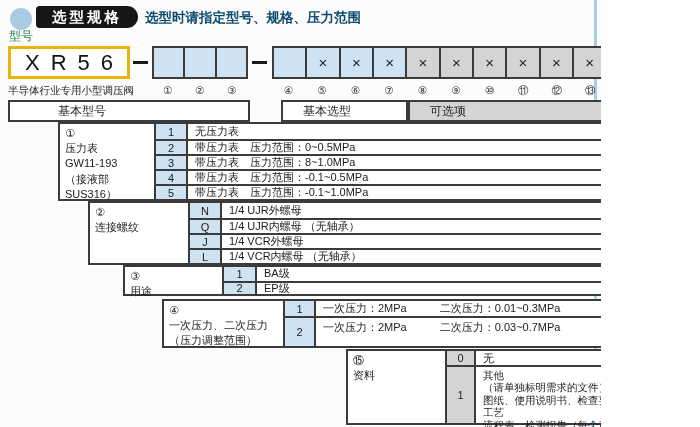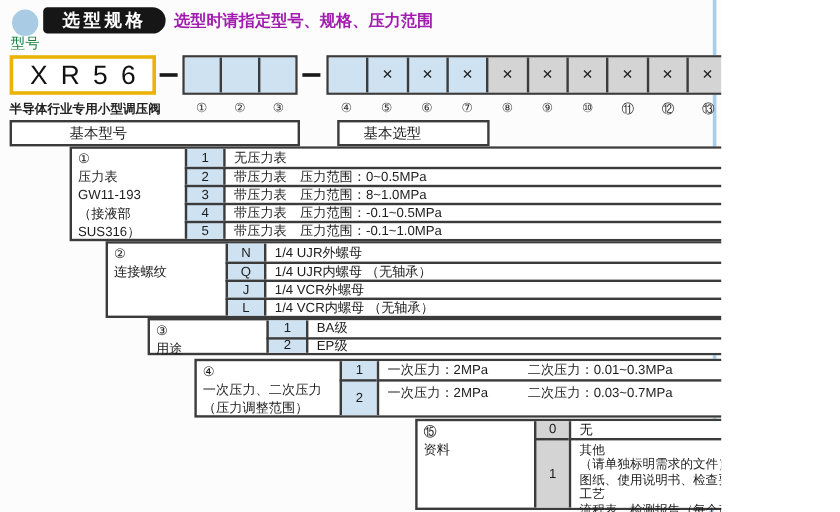--- a/index.html
+++ b/index.html
@@ -31,32 +31,32 @@
   .hdr-badge {
     position:absolute; left:36px; top:6px;
     width:102px; height:22px;
     background:#161616; color:#ffffff;
     border-radius:5px 15px 15px 5px;
     font-size:14.5px; font-weight:bold; letter-spacing:3px;
     display:flex; align-items:center; justify-content:center;
   }
   .hdr-sub {
     position:absolute; left:145px; top:9px;
-    font-size:13.5px; font-weight:bold; color:#a21caf;
+    font-size:13.5px; font-weight:bold; color:#0c4a6e;
   }
 
   
   .model-label { position:absolute; left:9px; top:28px; font-size:12px; color:#15803d; }
   .base-box {
     position:absolute; left:8px; top:46px; width:122px; height:33px;
     border:3px solid #eab308; background:#ffffff; box-sizing:border-box;
     display:flex; align-items:center; justify-content:center;
     font-size:22px; letter-spacing:11px; padding-left:11px; color:#111;
   }
-  .model-note { position:absolute; left:8px; top:84px; font-size:10.5px; font-weight:700; color:#222; }
+  .model-note { position:absolute; left:8px; top:84px; font-size:10.5px; font-weight:400; color:#222; }
   .dash { position:absolute; top:61px; width:15px; height:3px; background:#1a1a1a; }
   .dash1 { left:133px; } .dash2 { left:252px; }
 
   .slot-group {
     position:absolute; top:46px; height:33px;
     border:2px solid #3b3b3b; box-sizing:border-box;
     display:flex; background:#fff;
   }
   .group-a { left:152px; width:96px; }
   .group-b { left:272px; width:402px; }
@@ -161,20 +161,21 @@
     <span>⑩</span>
     <span>⑪</span>
     <span>⑫</span>
     <span>⑬</span>
     <span>⑭</span>
     <span>⑮</span>
   </div>
 
   <div class="thead" style="left:8px; width:242px;padding-left:48px;">基本型号</div>
   <div class="thead" style="left:281px; width:127px;">基本选型</div>
+  <div class="thead gray" style="left:408px; width:264px;">可选项</div>
 
   <div class="sec" style="left:58px; top:122px; width:614px; height:79px; grid-template-columns:94px 32px 484px; grid-template-rows:repeat(5,15px);">
     <div class="lab">①
 压力表
 GW11-193
 （接液部SUS316）</div>
     <div class="code" style="grid-row:1">1</div>
     <div class="desc" style="grid-row:1">无压力表</div>
     <div class="code bt" style="grid-row:2">2</div>
     <div class="desc bt" style="grid-row:2">带压力表　压力范围：0~0.5MPa</div>

